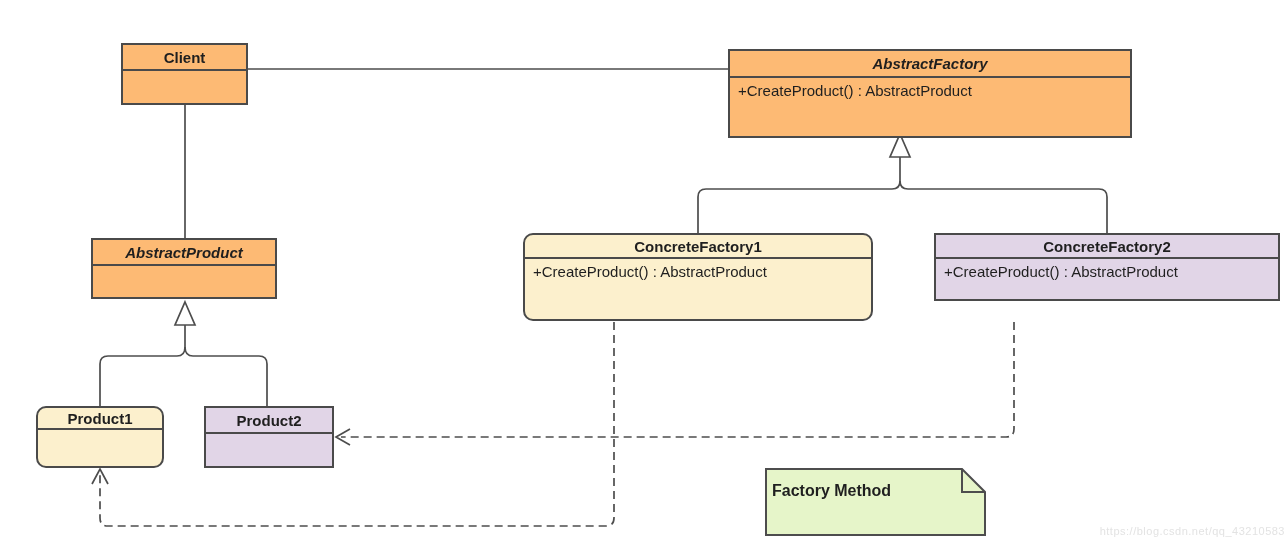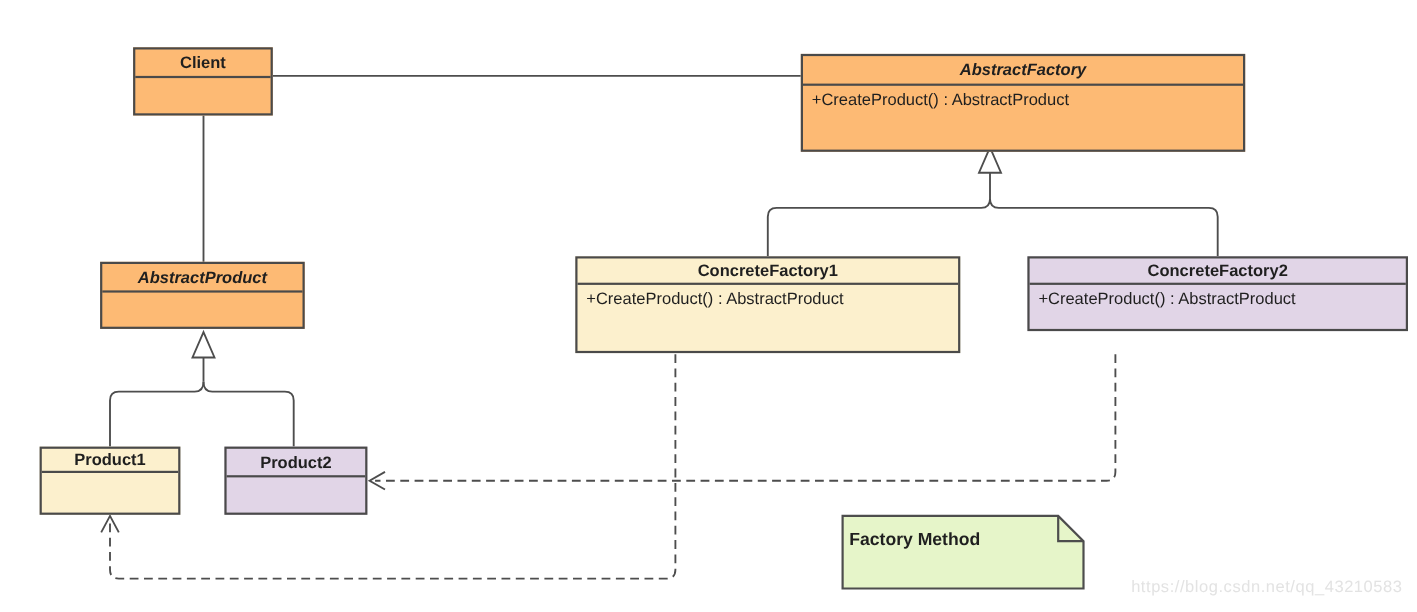--- a/index.html
+++ b/index.html
@@ -35,21 +35,21 @@
     flex: 0 0 auto;
   }
   .uml .title.abstract { font-style: italic; }
   .uml .body { flex: 1 1 auto; }
   .uml .method {
     font-size: 15px;
     padding: 4px 8px 0 8px;
     white-space: nowrap;
   }
   .fill-green  { background: #fdba74; }
-  .fill-yellow { background: #fcf0cd; }
+  .fill-yellow { background: #fcf0cd; border-radius: 10px; }
   .fill-purple { background: #e1d5e7; }
 
   .box-client            { left: 121px; top: 43px;  width: 127px; height: 62px; }
   .box-client .title     { height: 26px; }
   .box-abstract-factory  { left: 728px; top: 49px;  width: 404px; height: 89px; }
   .box-abstract-factory .title { height: 27px; }
   .box-abstract-product  { left: 91px;  top: 238px; width: 186px; height: 61px; }
   .box-abstract-product .title { height: 26px; }
   .box-concrete-factory1 { left: 523px; top: 233px; width: 350px; height: 88px; }
   .box-concrete-factory1 .title { height: 24px; }
@@ -63,22 +63,22 @@
   .note-text {
     position: absolute;
     left: 772px; top: 482px;
     font-weight: bold;
     font-size: 16px;
     color: #1f1f1f;
     text-align: right;
   }
   .watermark {
     position: absolute;
-    right: 13px; top: 525px;
-    font-size: 15px;
+    right: 3px; top: 525px;
+    font-size: 11px;
     color: #e3e3e3;
     letter-spacing: 0.5px;
     text-align: center;
   }
 </style>
 </head>
 <body>
 
 <div class="canvas">
 

